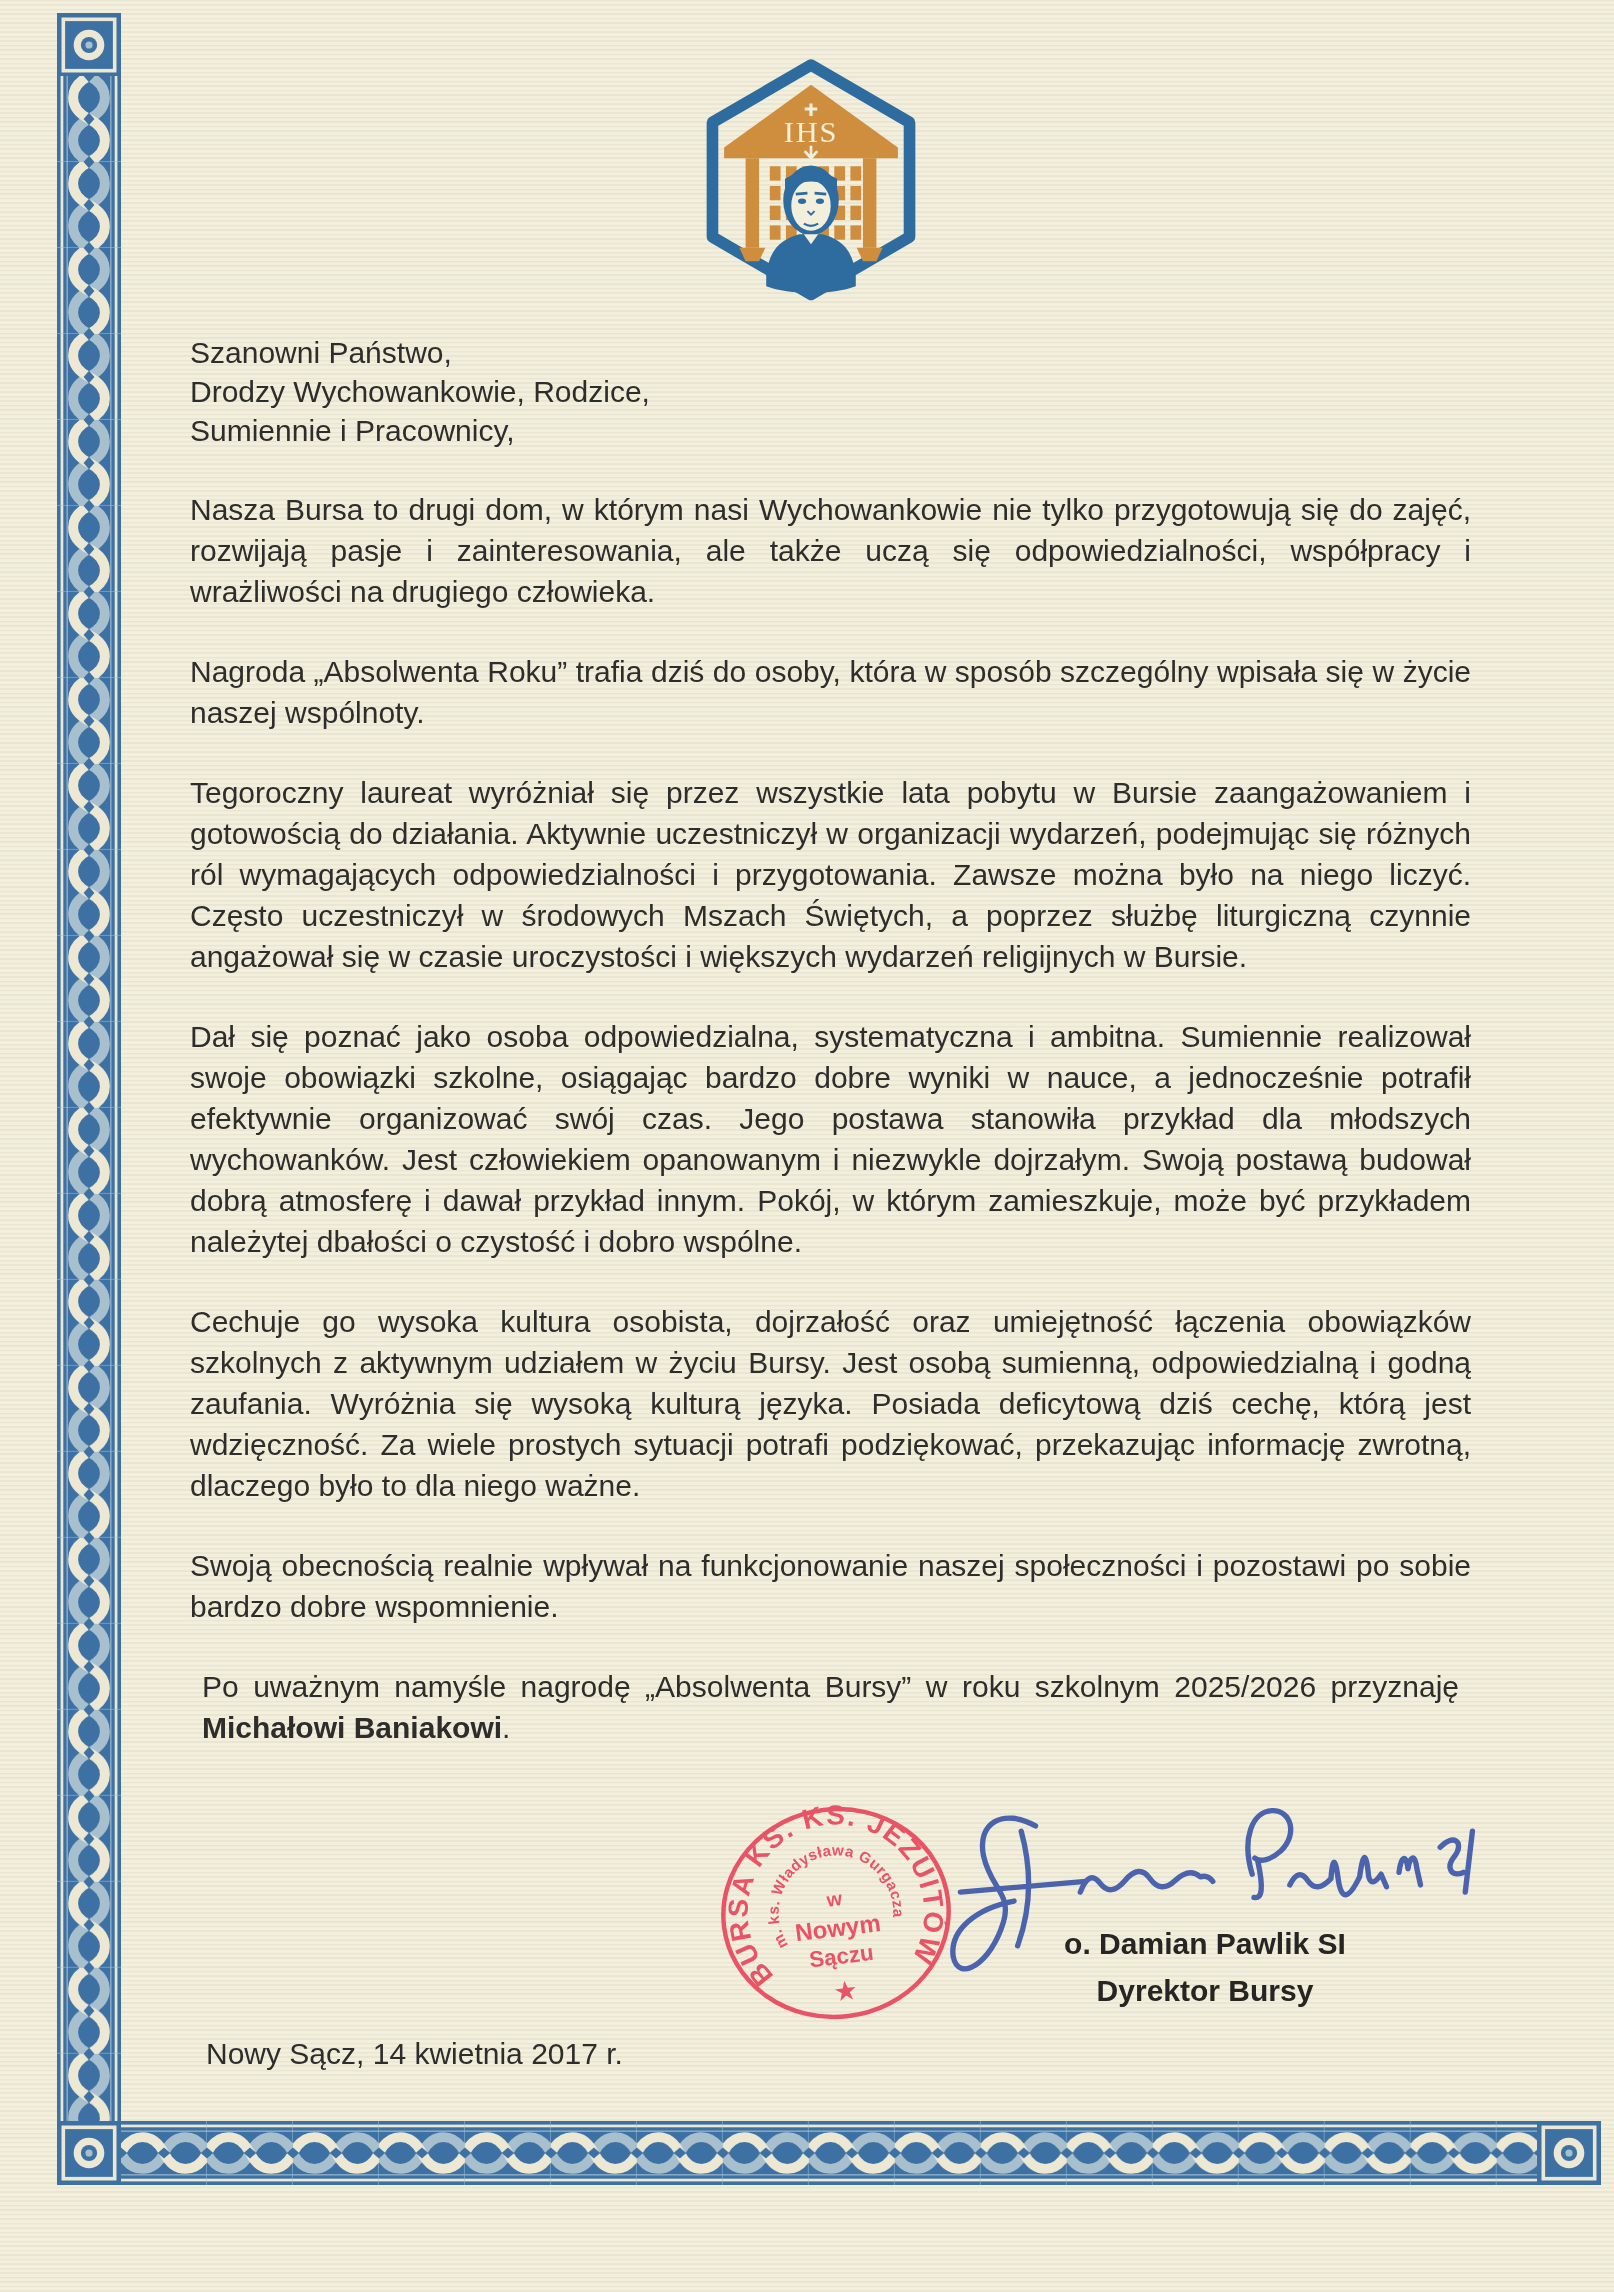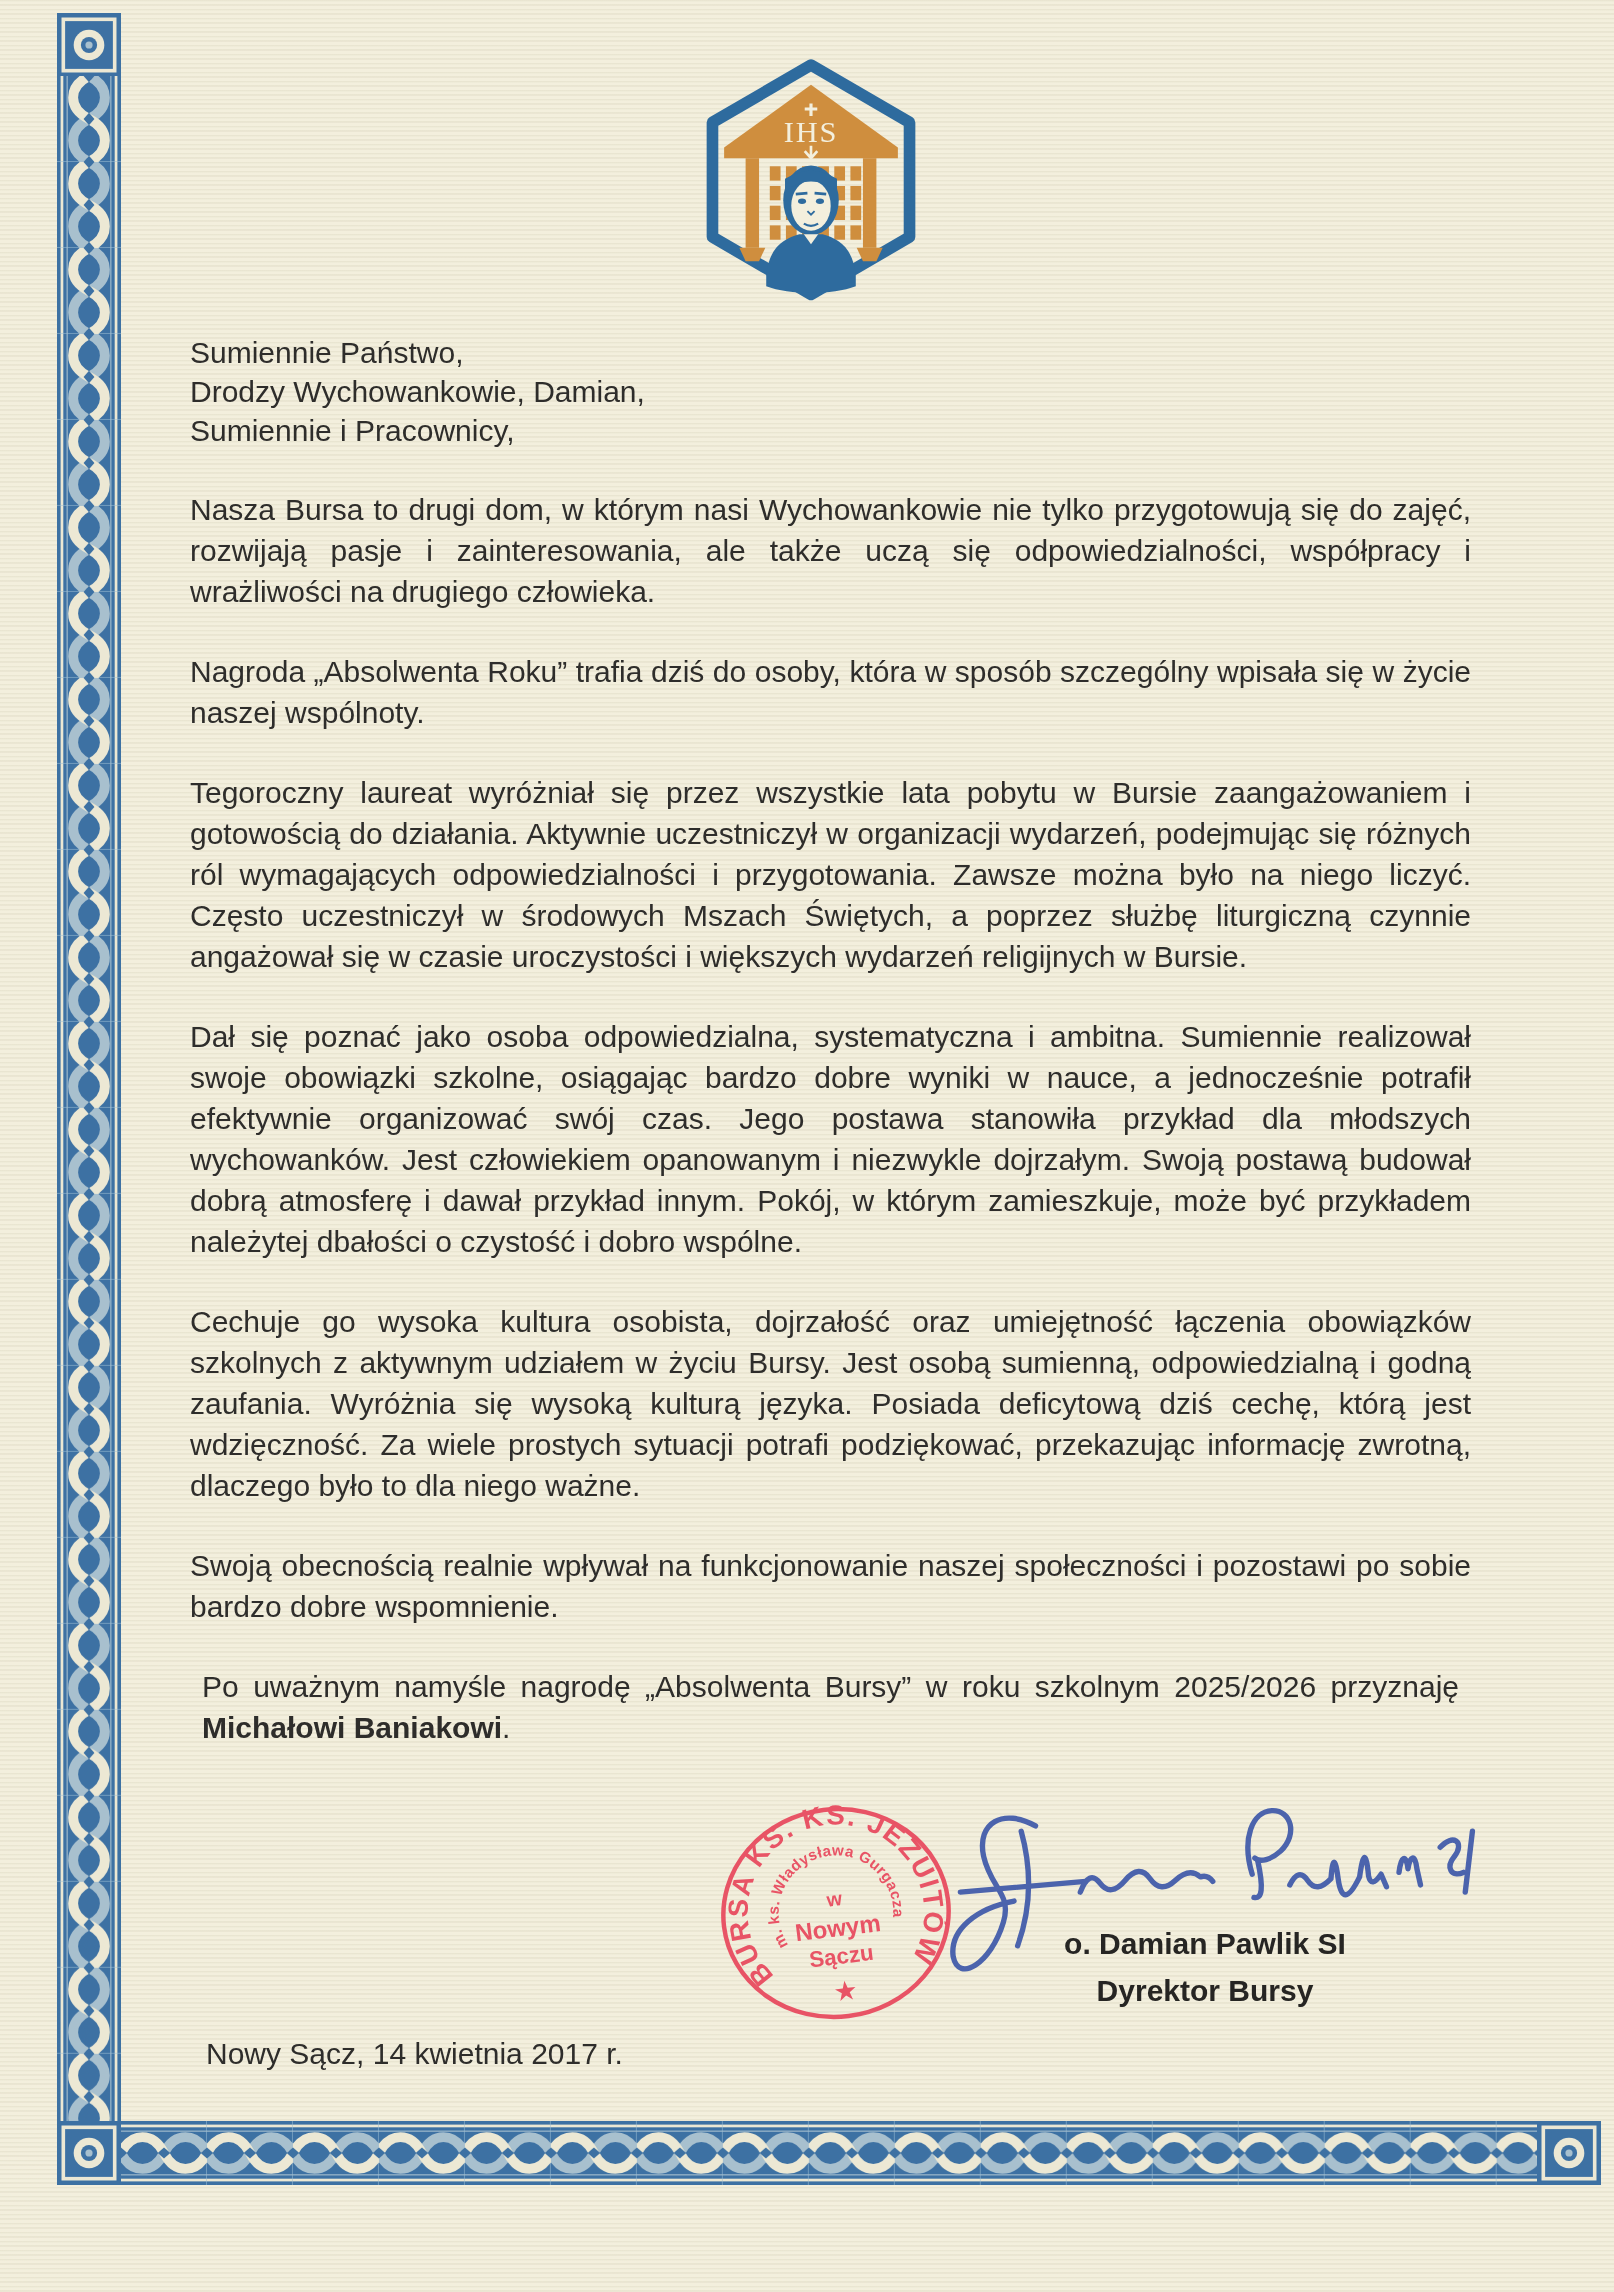--- a/index.html
+++ b/index.html
@@ -159,22 +159,22 @@
     <ellipse cx="136" cy="161" rx="4.5" ry="3" fill="#2e6b9e"></ellipse>
     <path d="M109,153 L122,152 M130,152 L143,153" stroke="#2e6b9e" stroke-width="3"></path>
     <path d="M122,172 L126,176 L130,172" stroke="#2e6b9e" stroke-width="2" fill="none"></path>
     <path d="M118,186 Q126,191 134,186" stroke="#2e6b9e" stroke-width="2.5" fill="none"></path>
     <polygon points="118,198 134,198 126,209" fill="#f3efdd"></polygon>
   </g>
 </svg>
 
 <div class="abs content">
   <div class="salutation">
-    <div>Sumiennie Państwo,</div>
-    <div>Drodzy Wychowankowie, Damian,</div>
+    <div>Szanowni Państwo,</div>
+    <div>Drodzy Wychowankowie, Rodzice,</div>
     <div>Sumiennie i Pracownicy,</div>
   </div>
   <p class="body-par">Nasza Bursa to drugi dom, w którym nasi Wychowankowie nie tylko przygotowują się do zajęć, rozwijają pasje i zainteresowania, ale także uczą się odpowiedzialności, współpracy i wrażliwości na drugiego człowieka.</p>
   <p class="body-par">Nagroda „Absolwenta Roku” trafia dziś do osoby, która w sposób szczególny wpisała się w życie naszej wspólnoty.</p>
   <p class="body-par">Tegoroczny laureat wyróżniał się przez wszystkie lata pobytu w Bursie zaangażowaniem i gotowością do działania. Aktywnie uczestniczył w organizacji wydarzeń, podejmując się różnych ról wymagających odpowiedzialności i przygotowania. Zawsze można było na niego liczyć. Często uczestniczył w środowych Mszach Świętych, a poprzez służbę liturgiczną czynnie angażował się w czasie uroczystości i większych wydarzeń religijnych w Bursie.</p>
   <p class="body-par">Dał się poznać jako osoba odpowiedzialna, systematyczna i ambitna. Sumiennie realizował swoje obowiązki szkolne, osiągając bardzo dobre wyniki w nauce, a jednocześnie potrafił efektywnie organizować swój czas. Jego postawa stanowiła przykład dla młodszych wychowanków. Jest człowiekiem opanowanym i niezwykle dojrzałym. Swoją postawą budował dobrą atmosferę i dawał przykład innym. Pokój, w którym zamieszkuje, może być przykładem należytej dbałości o czystość i dobro wspólne.</p>
   <p class="body-par">Cechuje go wysoka kultura osobista, dojrzałość oraz umiejętność łączenia obowiązków szkolnych z aktywnym udziałem w życiu Bursy. Jest osobą sumienną, odpowiedzialną i godną zaufania. Wyróżnia się wysoką kulturą języka. Posiada deficytową dziś cechę, którą jest wdzięczność. Za wiele prostych sytuacji potrafi podziękować, przekazując informację zwrotną, dlaczego było to dla niego ważne.</p>
   <p class="body-par">Swoją obecnością realnie wpływał na funkcjonowanie naszej społeczności i pozostawi po sobie bardzo dobre wspomnienie.</p>
   <p class="closing"><span>Po uważnym namyśle nagrodę „Absolwenta Bursy” w roku szkolnym 2025/2026 przyznaję </span><b>Michałowi Baniakowi</b><span>.</span></p>
 </div>

